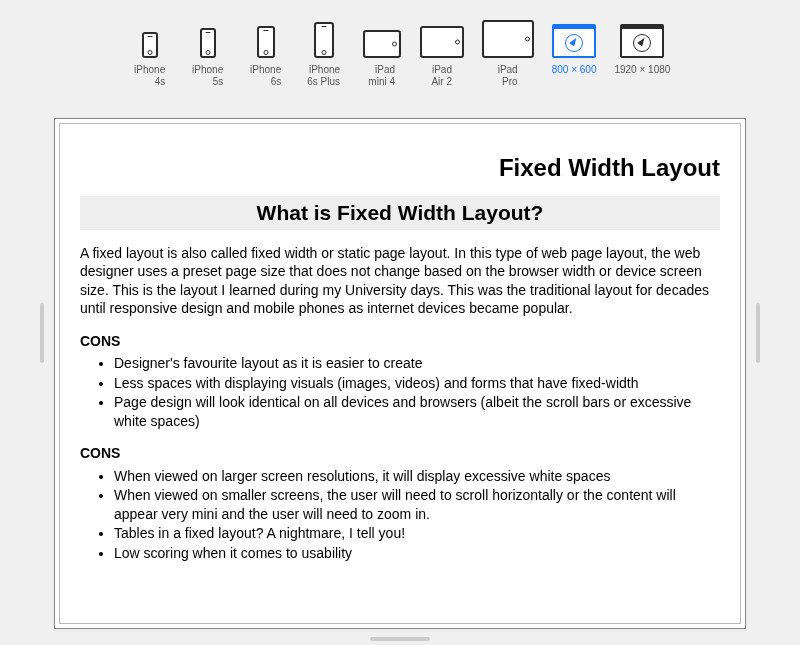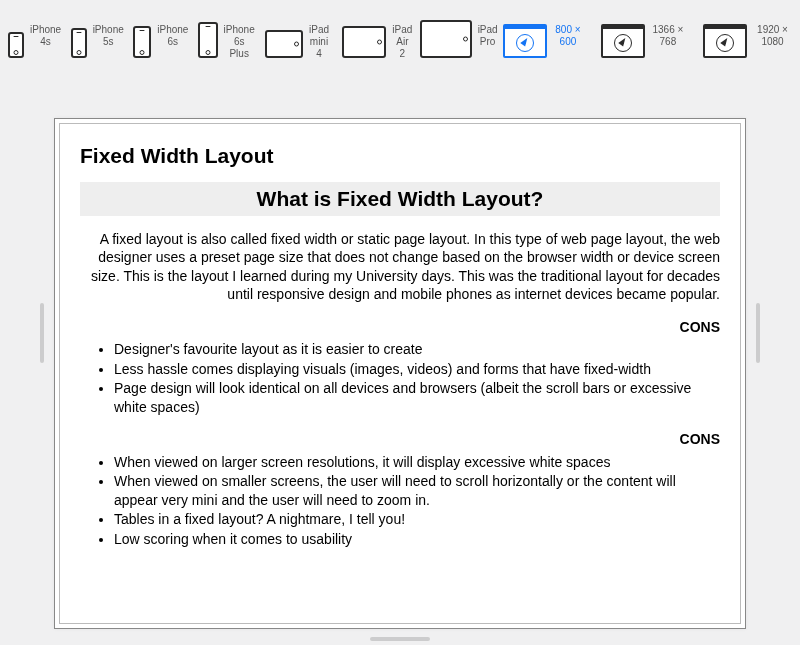--- a/index.html
+++ b/index.html
@@ -18,28 +18,28 @@
   }
   
   .device-bar {
     display: flex;
     justify-content: center;
     gap: 18px;
     padding: 14px 8px 6px 8px;
   }
   .device {
     display: flex;
-    flex-direction: row;
+    flex-direction: column;
     align-items: center;
     gap: 6px;
     cursor: pointer;
     font-size: 10px;
     color: #555;
     line-height: 1.2;
-    text-align: center;
+    text-align: right;
     min-width: 40px;
   }
   .device .label { white-space: pre-line; height: 24px; }
   .device.selected .label { color: #1474f4; }
   .dev-icon {
     display: flex;
     align-items: flex-end;
     justify-content: center;
     height: 44px;
   }
@@ -146,41 +146,41 @@
     box-shadow: 0 0 4px rgba(0,0,0,0.05);
   }
   .canvas {
     width: 100%;
     height: 100%;
     border: 1px solid #bbb;
     overflow: hidden;
     padding: 16px 20px;
   }
   .doc-title {
-    font-size: 21px;
+    font-size: 24px;
     font-weight: 700;
-    text-align: left;
-    margin: 4px 0 14px 0;
+    text-align: right;
+    margin: 14px 0 14px 0;
     font-family: Arial, sans-serif;
   }
   .doc-sub {
     background: #eee;
     font-size: 21px;
     font-weight: 700;
     text-align: center;
     padding: 5px 10px;
     margin: 0 0 14px 0;
     font-family: Arial, sans-serif;
   }
   .doc p, .doc li {
     font-size: 14px;
     line-height: 1.32;
     font-family: Arial, sans-serif;
   }
-  .doc p { margin: 0 0 14px 0; text-align: right; }
+  .doc p { margin: 0 0 14px 0; }
   .doc .bold { font-weight: 700; margin-bottom: 4px; }
   .doc ul { margin: 0 0 14px 0; padding-left: 34px; }
   .doc li { margin: 1px 0; }
 
   .handle {
     position: absolute;
     width: 4px;
     height: 60px;
     background: rgba(0,0,0,0.15);
     border-radius: 4px;
@@ -250,28 +250,20 @@
       <div class="label">iPad
 Pro</div>
     </div>
     <div class="device selected">
       <div class="dev-icon">
           <div class="monitor">
             <div class="compass"></div>
           </div>
         </div>
       <div class="label">800 × 600</div>
-    </div>
-    <div class="device">
-      <div class="dev-icon">
-          <div class="monitor">
-            <div class="compass"></div>
-          </div>
-        </div>
-      <div class="label">1366 × 768</div>
     </div>
     <div class="device">
       <div class="dev-icon">
           <div class="monitor">
             <div class="compass"></div>
           </div>
         </div>
       <div class="label">1920 × 1080</div>
     </div>
   </div>
@@ -281,21 +273,21 @@
 
   <div class="stage">
     <div class="canvas-wrap">
       <div class="canvas doc">
         <div class="doc-title">Fixed Width Layout</div>
         <div class="doc-sub">What is Fixed Width Layout?</div>
         <p>A fixed layout is also called fixed width or static page layout. In this type of web page layout, the web designer uses a preset page size that does not change based on the browser width or device screen size. This is the layout I learned during my University days. This was the traditional layout for decades until responsive design and mobile phones as internet devices became popular.</p>
         <p class="bold">CONS</p>
         <ul>
           <li>Designer's favourite layout as it is easier to create</li>
-          <li>Less hassle comes displaying visuals (images, videos) and forms that have fixed-width</li>
+          <li>Less spaces with displaying visuals (images, videos) and forms that have fixed-width</li>
           <li>Page design will look identical on all devices and browsers (albeit the scroll bars or excessive white spaces)</li>
         </ul>
         <p class="bold">CONS</p>
         <ul>
           <li>When viewed on larger screen resolutions, it will display excessive white spaces</li>
           <li>When viewed on smaller screens, the user will need to scroll horizontally or the content will appear very mini and the user will need to zoom in.</li>
           <li>Tables in a fixed layout? A nightmare, I tell you!</li>
           <li>Low scoring when it comes to usability</li>
         </ul>
       </div>

